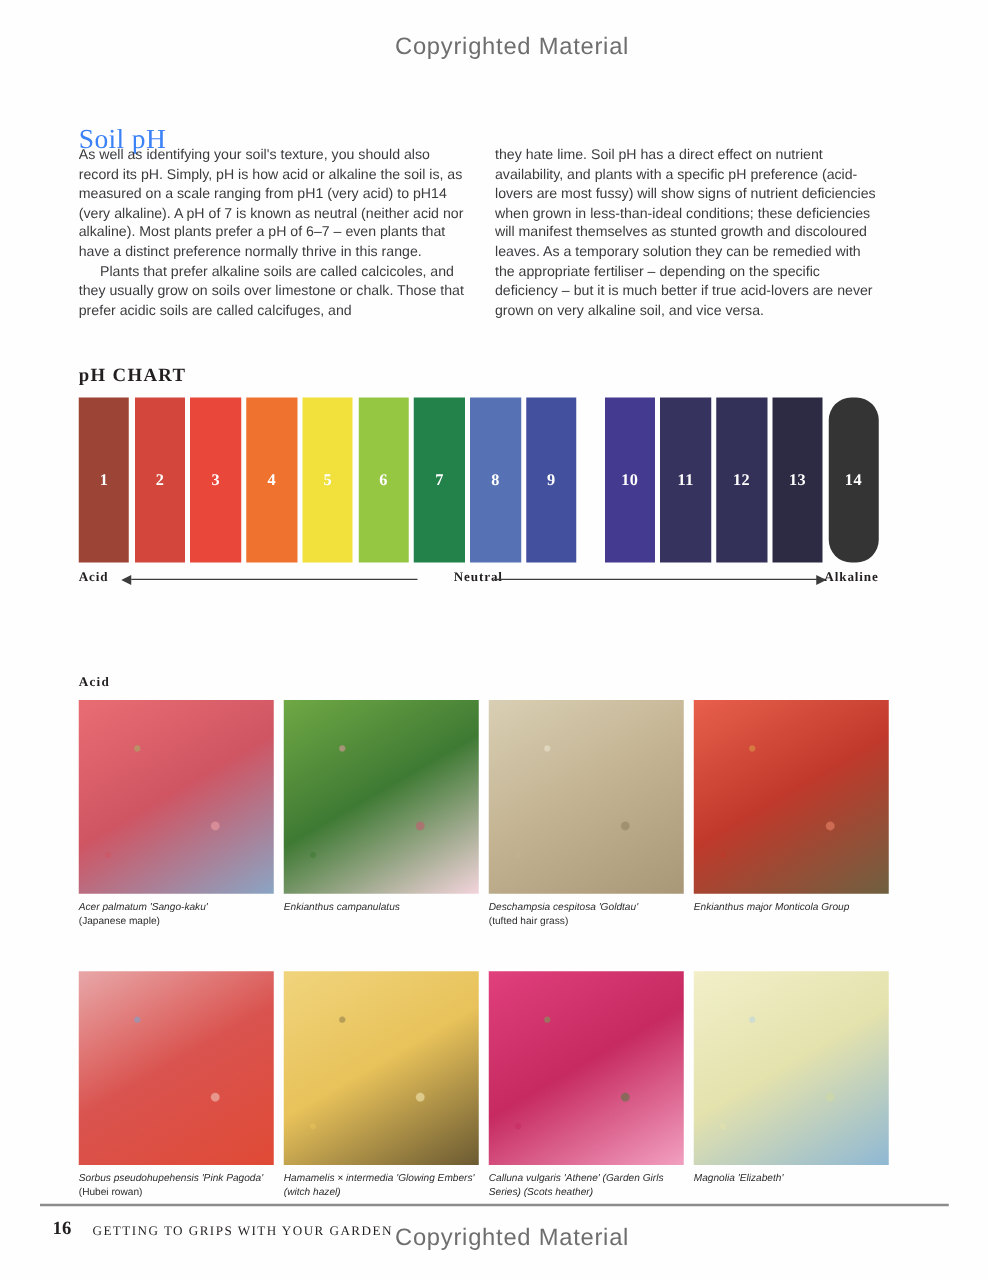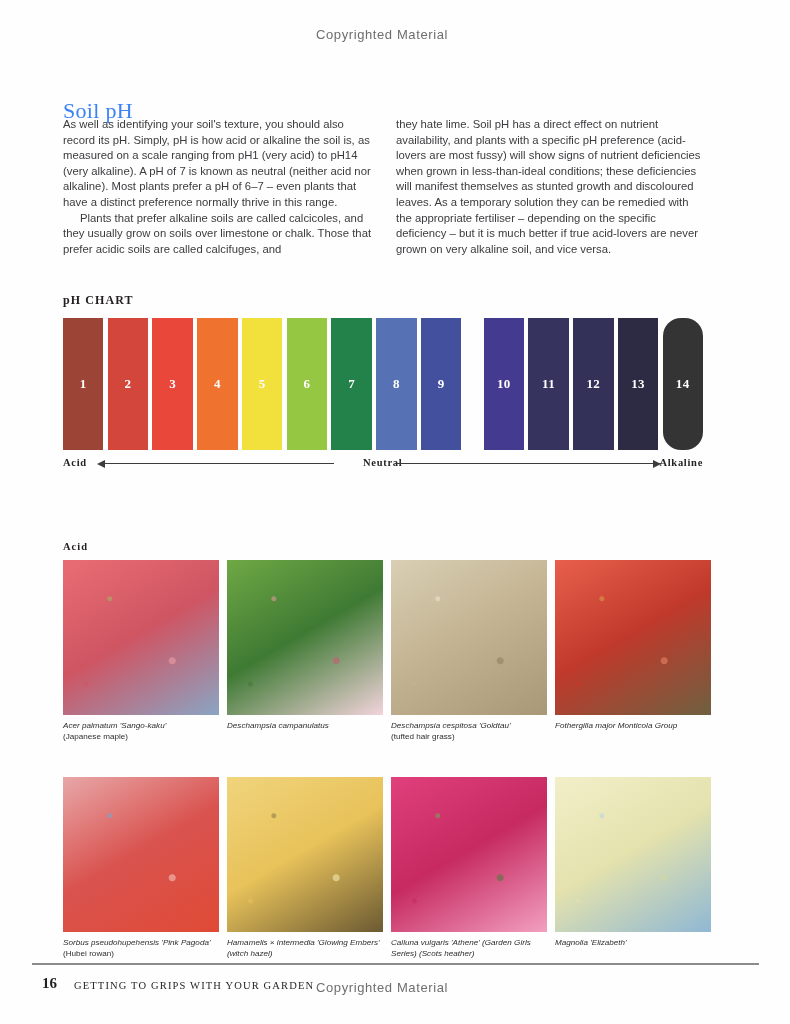--- a/index.html
+++ b/index.html
@@ -20,21 +20,21 @@
   .page {
     position: absolute;
     inset: 0;
     background: #fefefe;
   }
 
   
   .watermark {
     position: absolute;
     font-family: "Liberation Sans", sans-serif;
-    font-size: 13px;
+    font-size: 19px;
     letter-spacing: 0.6px;
     color: #6e6e6e;
     white-space: nowrap;
   }
   .watermark-top { top: 27px; left: 316px; }
   .watermark-bottom { top: 980px; left: 316px; }
 
   
   .page-title {
     position: absolute;
@@ -62,21 +62,21 @@
   .col p { margin: 0; }
   .col p.indent { text-indent: 17px; }
 
   
   .chart-label {
     position: absolute;
     top: 293px;
     left: 63px;
     font-family: "Liberation Serif", serif;
     font-weight: bold;
-    font-size: 12px;
+    font-size: 15px;
     letter-spacing: 1.1px;
     color: #231f20;
     text-align: center;
   }
   .ph-bars {
     position: absolute;
     top: 318px;
     left: 63px;
     width: 640px;
     height: 132px;
@@ -289,33 +289,33 @@
         <div class="gallery-cell">
           <div class="photo" style="background: linear-gradient(150deg, rgb(232, 109, 115) 0%, rgb(207, 85, 99) 48%, rgb(138, 165, 196) 100%);">
             <div class="grain" style="background: radial-gradient(circle at 30% 25%, rgb(159, 186, 99) 0px, rgb(159, 186, 99) 2px, transparent 3px), radial-gradient(circle at 70% 65%, rgb(242, 162, 166) 0px, rgb(242, 162, 166) 3px, transparent 4px), radial-gradient(circle at 15% 80%, rgb(207, 85, 99) 0px, rgb(207, 85, 99) 2px, transparent 3px);"></div>
           </div>
           <div class="caption"><span class="sci">Acer palmatum 'Sango-kaku'</span><br><span>(Japanese maple)</span></div>
         </div>
         <div class="gallery-cell">
           <div class="photo" style="background: linear-gradient(150deg, rgb(111, 168, 68) 0%, rgb(63, 122, 52) 48%, rgb(243, 212, 220) 100%);">
             <div class="grain" style="background: radial-gradient(circle at 30% 25%, rgb(232, 154, 168) 0px, rgb(232, 154, 168) 2px, transparent 3px), radial-gradient(circle at 70% 65%, rgb(201, 87, 111) 0px, rgb(201, 87, 111) 3px, transparent 4px), radial-gradient(circle at 15% 80%, rgb(63, 122, 52) 0px, rgb(63, 122, 52) 2px, transparent 3px);"></div>
           </div>
-          <div class="caption"><span class="sci">Deschampsia campanulatus</span></div>
+          <div class="caption"><span class="sci">Enkianthus campanulatus</span></div>
         </div>
         <div class="gallery-cell">
           <div class="photo" style="background: linear-gradient(150deg, rgb(217, 207, 180) 0%, rgb(195, 179, 146) 48%, rgb(168, 152, 120) 100%);">
             <div class="grain" style="background: radial-gradient(circle at 30% 25%, rgb(239, 231, 212) 0px, rgb(239, 231, 212) 2px, transparent 3px), radial-gradient(circle at 70% 65%, rgb(141, 127, 96) 0px, rgb(141, 127, 96) 3px, transparent 4px), radial-gradient(circle at 15% 80%, rgb(195, 179, 146) 0px, rgb(195, 179, 146) 2px, transparent 3px);"></div>
           </div>
           <div class="caption"><span class="sci">Deschampsia cespitosa 'Goldtau'</span><br><span>(tufted hair grass)</span></div>
         </div>
         <div class="gallery-cell">
           <div class="photo" style="background: linear-gradient(150deg, rgb(232, 96, 76) 0%, rgb(192, 57, 43) 48%, rgb(111, 96, 64) 100%);">
             <div class="grain" style="background: radial-gradient(circle at 30% 25%, rgb(217, 161, 74) 0px, rgb(217, 161, 74) 2px, transparent 3px), radial-gradient(circle at 70% 65%, rgb(240, 138, 109) 0px, rgb(240, 138, 109) 3px, transparent 4px), radial-gradient(circle at 15% 80%, rgb(192, 57, 43) 0px, rgb(192, 57, 43) 2px, transparent 3px);"></div>
           </div>
-          <div class="caption"><span class="sci">Fothergilla major Monticola Group</span></div>
+          <div class="caption"><span class="sci">Enkianthus major Monticola Group</span></div>
         </div>
       </div>
       <div class="gallery-row">
         <div class="gallery-cell">
           <div class="photo" style="background: linear-gradient(150deg, rgb(232, 167, 168) 0%, rgb(217, 83, 79) 48%, rgb(224, 74, 53) 100%);">
             <div class="grain" style="background: radial-gradient(circle at 30% 25%, rgb(114, 168, 212) 0px, rgb(114, 168, 212) 2px, transparent 3px), radial-gradient(circle at 70% 65%, rgb(243, 207, 198) 0px, rgb(243, 207, 198) 3px, transparent 4px), radial-gradient(circle at 15% 80%, rgb(217, 83, 79) 0px, rgb(217, 83, 79) 2px, transparent 3px);"></div>
           </div>
           <div class="caption"><span class="sci">Sorbus pseudohupehensis 'Pink Pagoda'</span><br><span>(Hubei rowan)</span></div>
         </div>
         <div class="gallery-cell">

